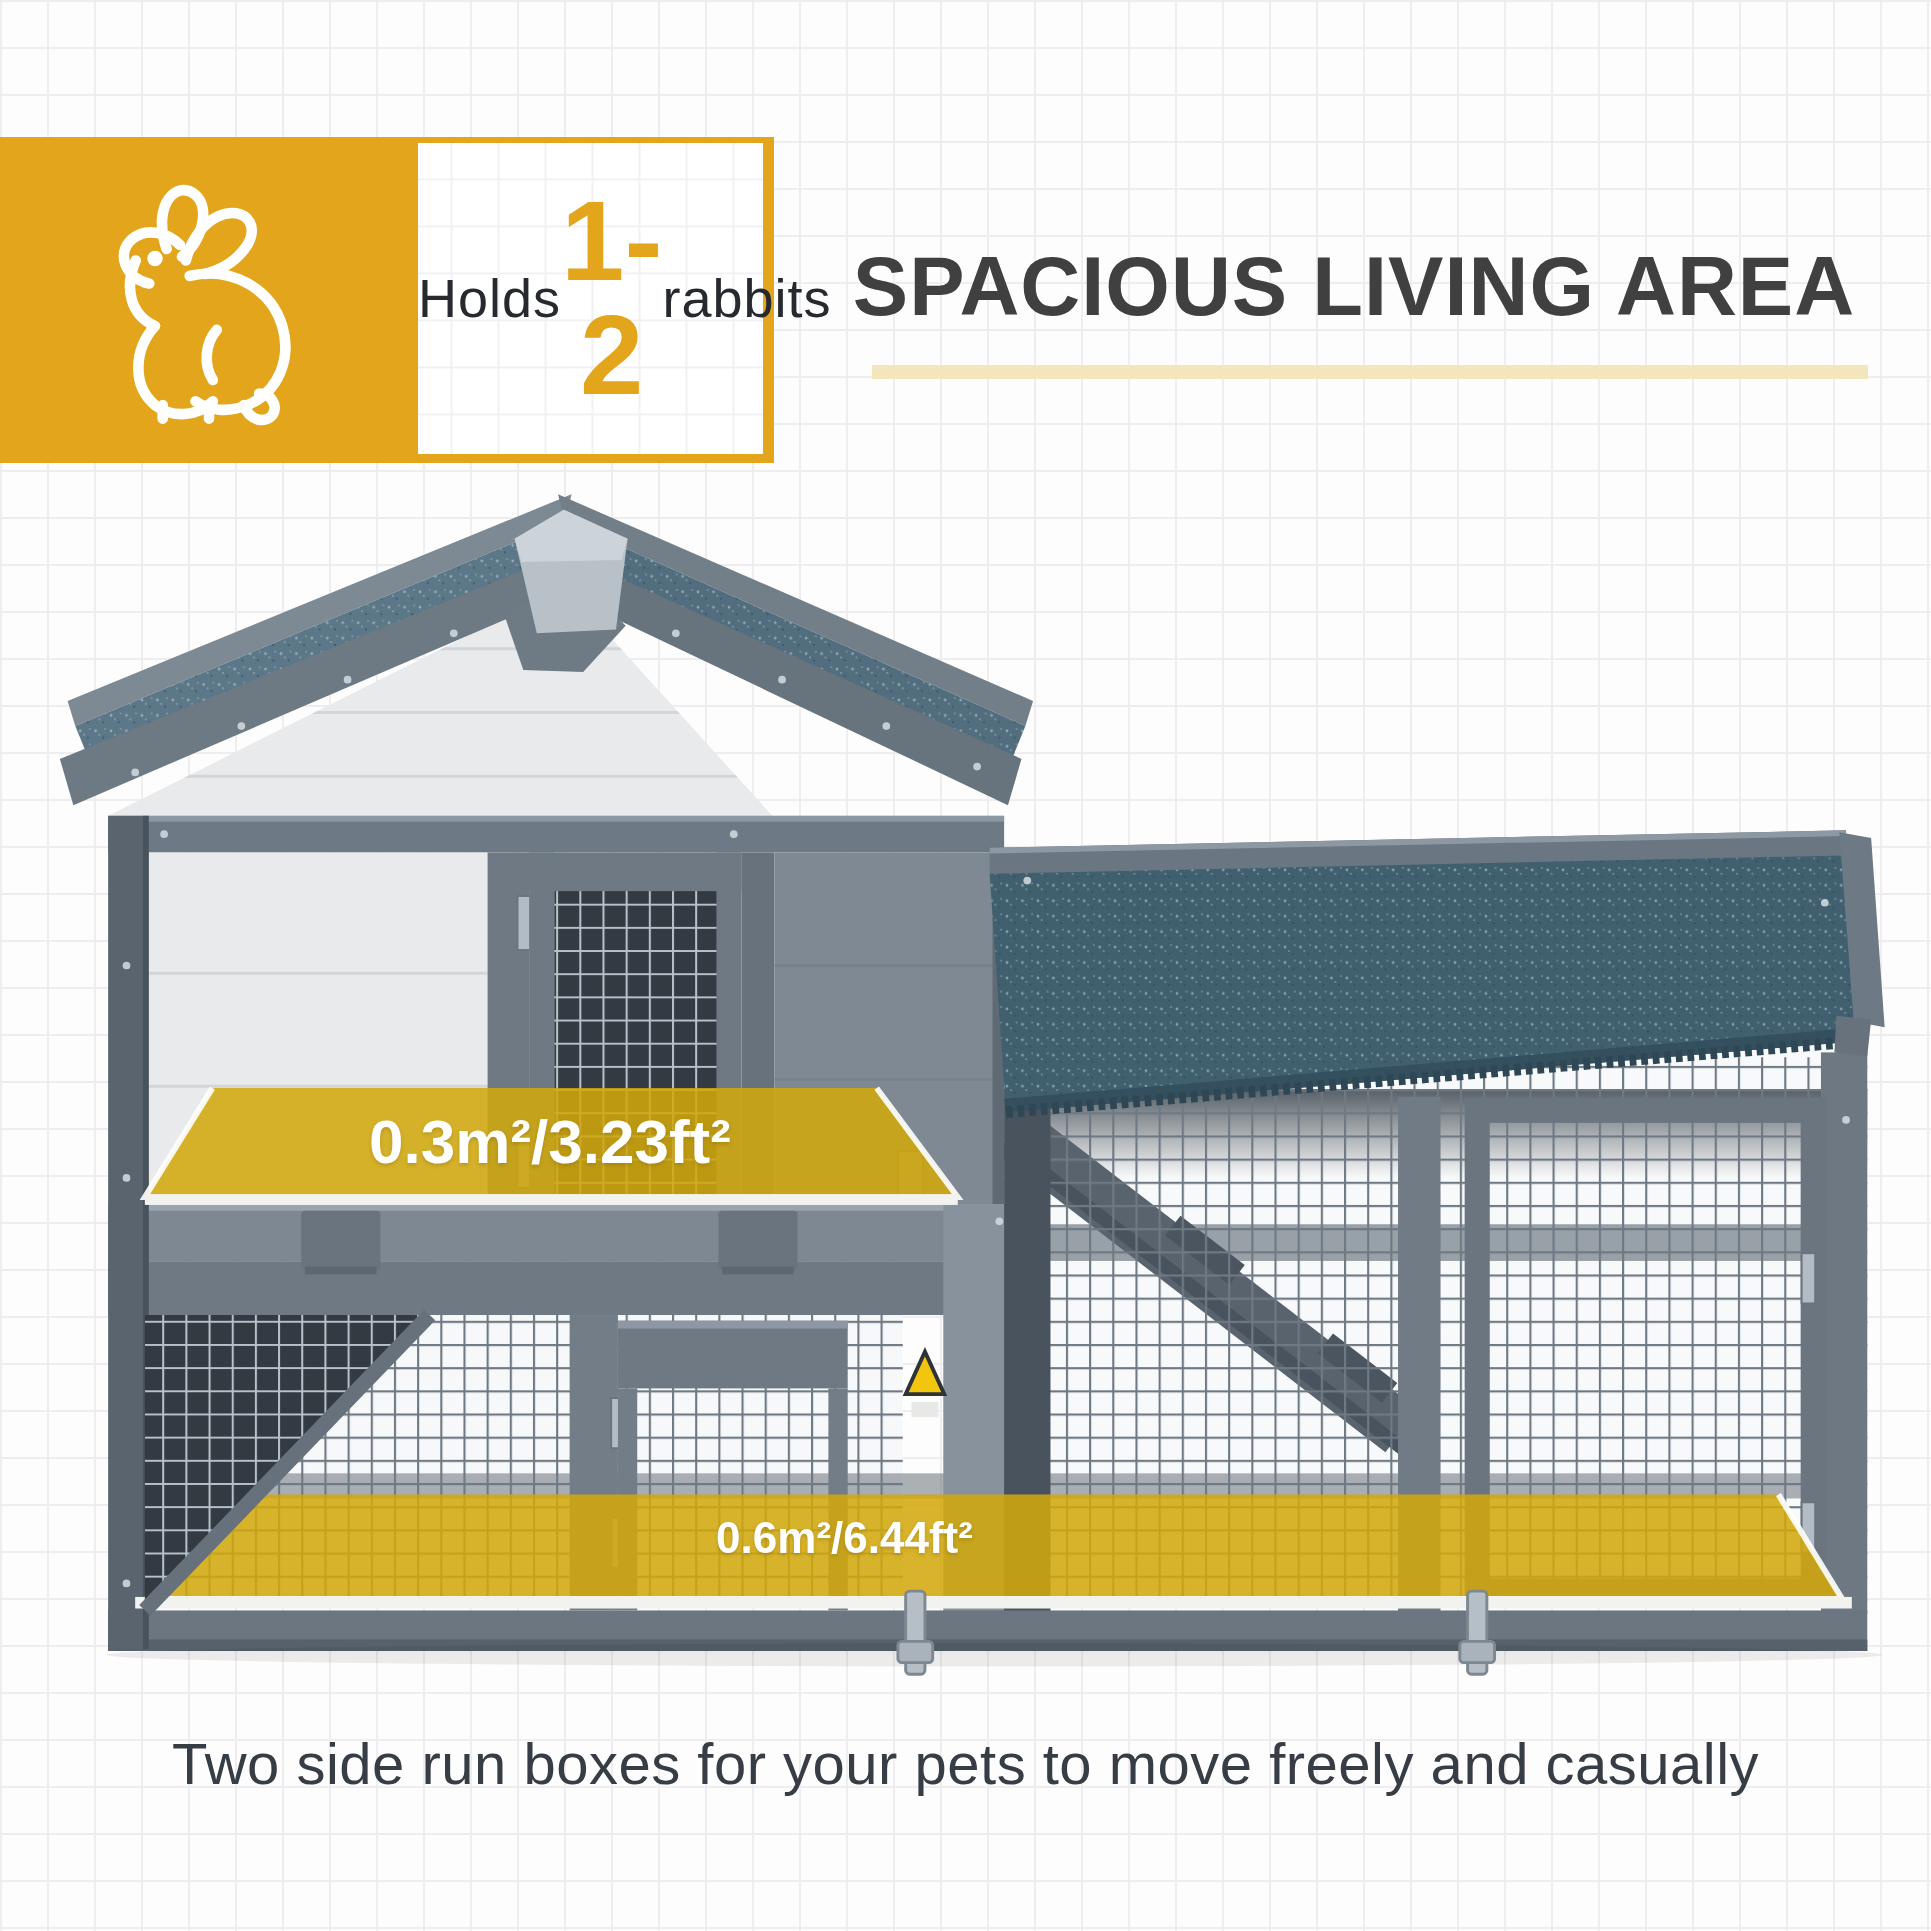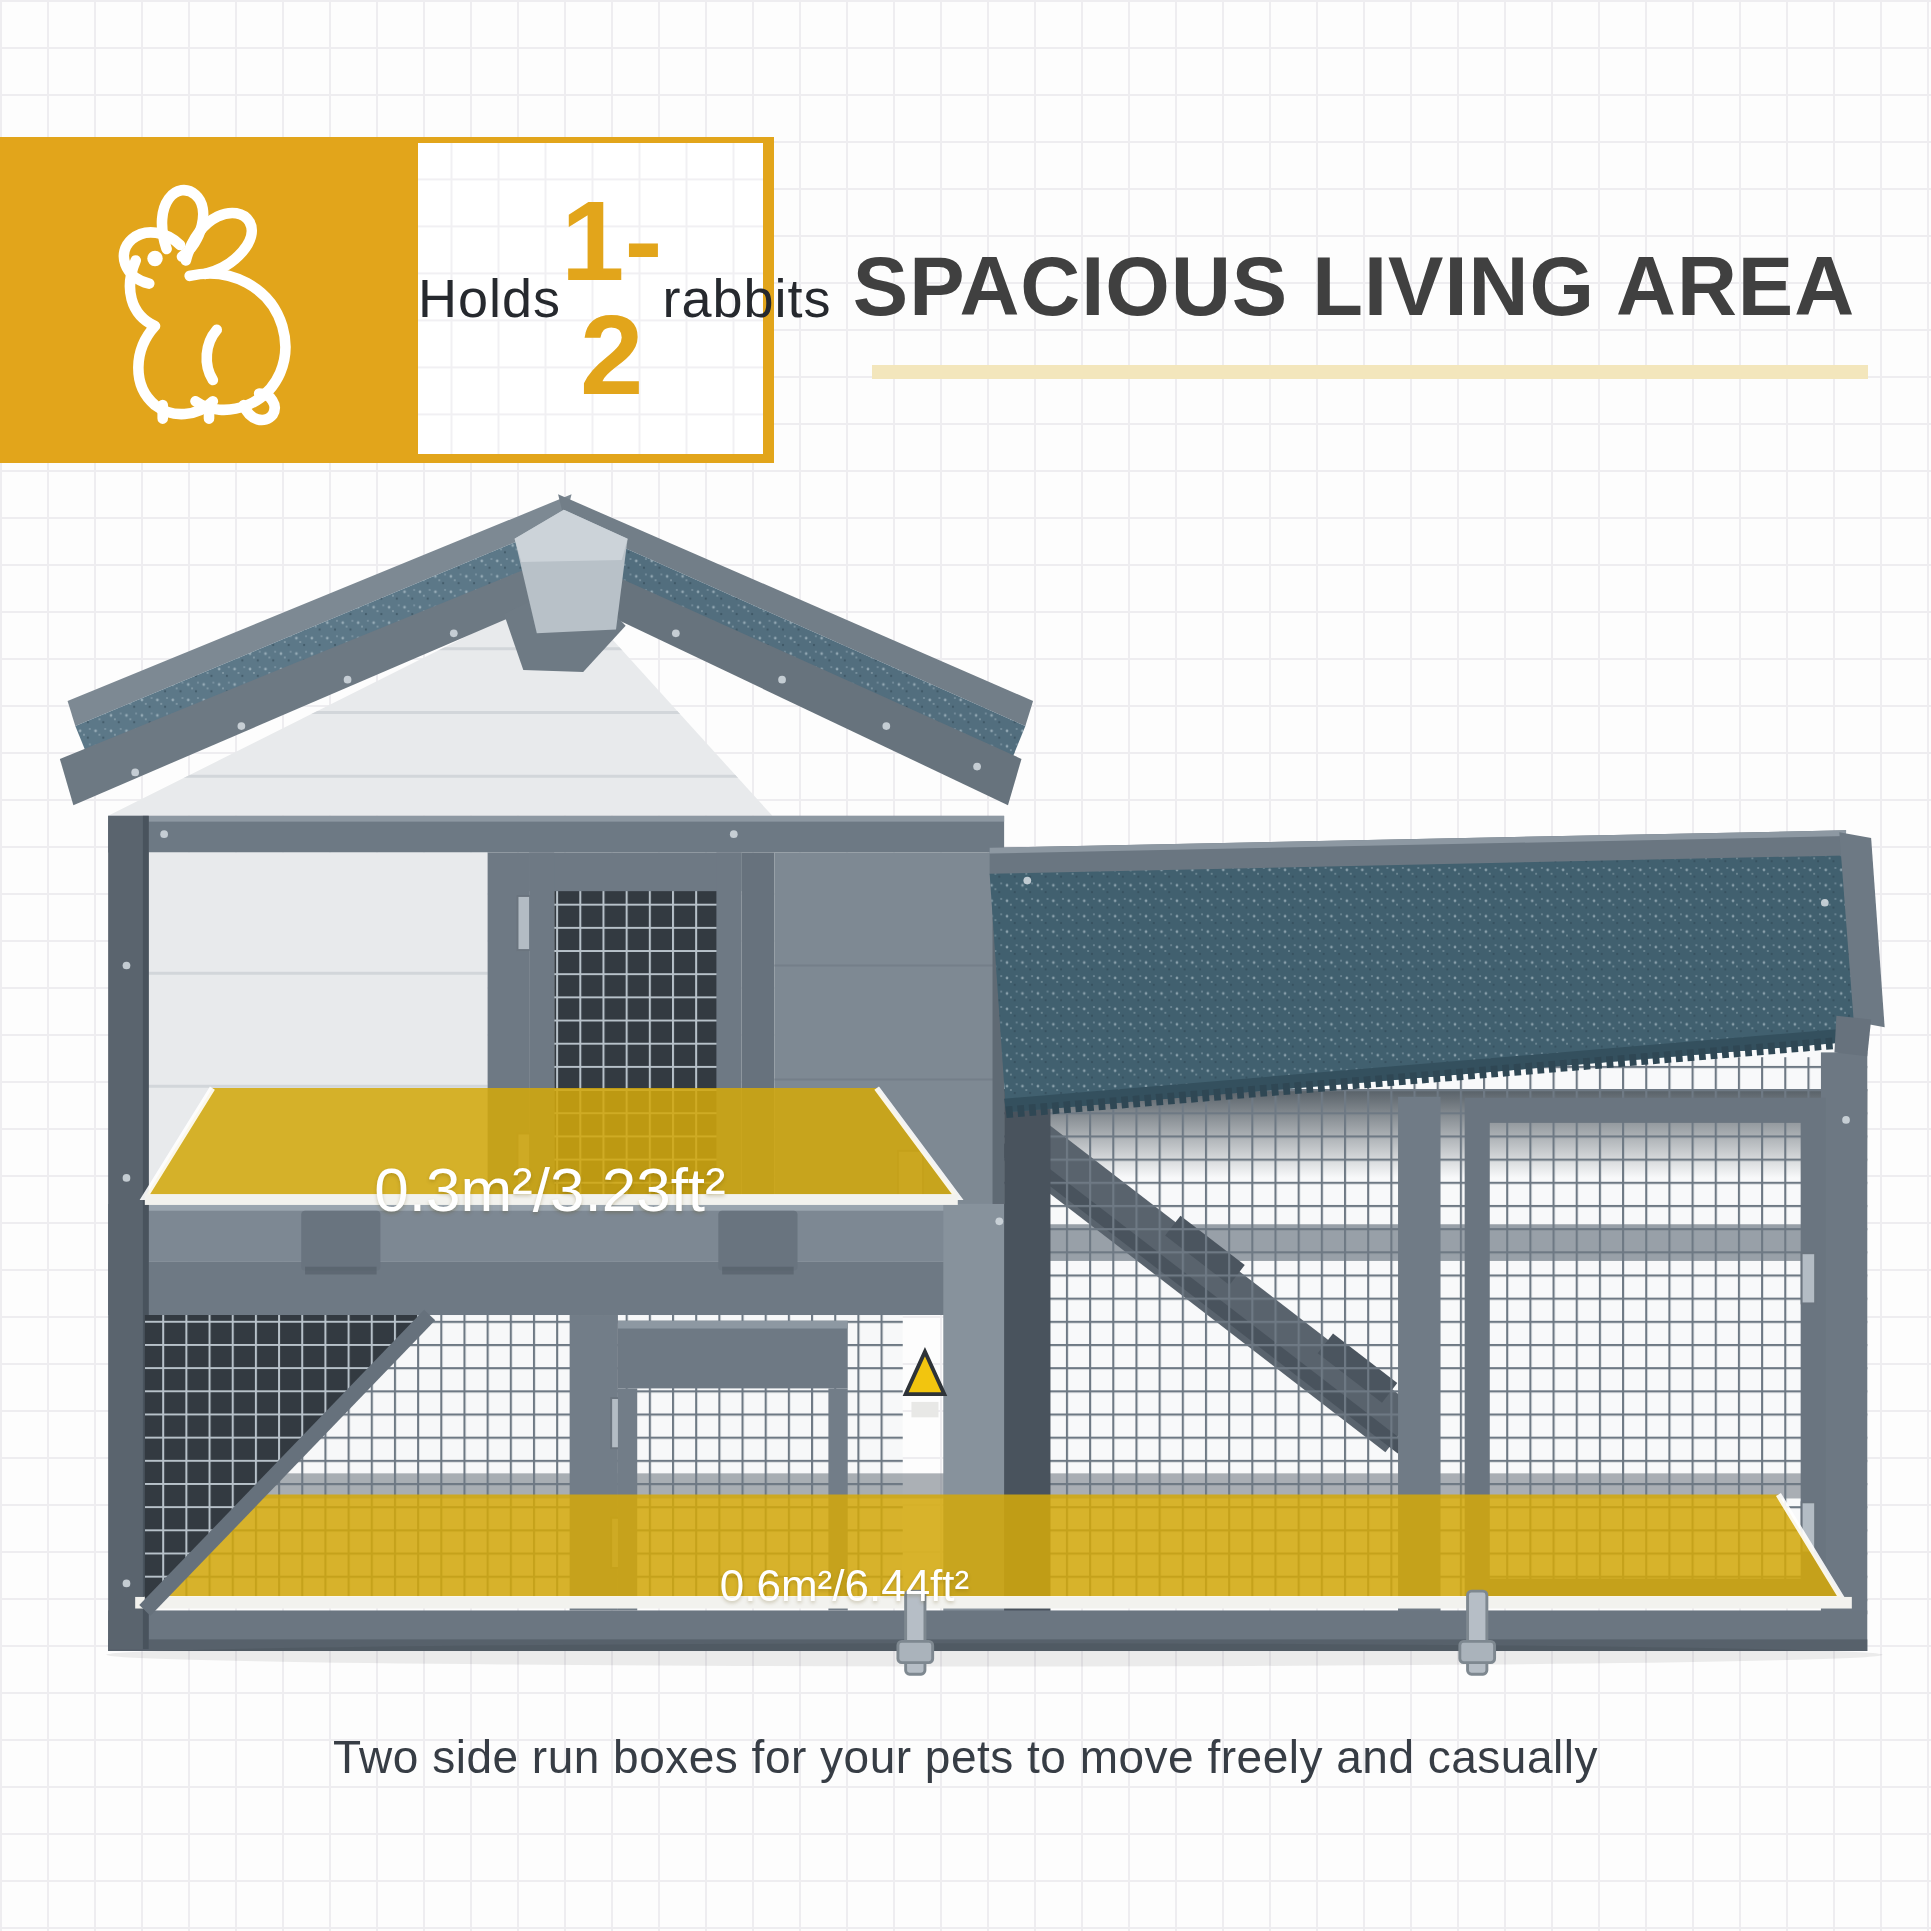--- a/index.html
+++ b/index.html
@@ -20,27 +20,27 @@
        background-size:47px 47px;background-position:-14.5px -11.6px;
        display:flex;flex-direction:row;justify-content:space-between;align-items:center;
        padding:13.5px 0;box-sizing:border-box;text-align:center;}
   .badge-word{font-size:54px;color:#26292E;letter-spacing:1px;}
   .badge-count{font-size:114px;font-weight:bold;color:#E2A51B;line-height:1;}
   
   #title{left:828px;top:239px;width:1052px;text-align:center;
          font-size:83px;font-weight:bold;color:#404040;letter-spacing:1px;white-space:nowrap;}
   #title-underline{left:872px;top:365px;width:996px;height:13.5px;background:#F3E6BC;}
   
-  .area-label{color:#ffffff;font-weight:normal;text-align:center;
-              text-shadow:0 1.9px 3.9px rgba(90,70,0,0.25);white-space:nowrap;margin-top:48px;}
+  .area-label{color:#ffffff;font-weight:bold;text-align:center;
+              text-shadow:0 1.9px 3.9px rgba(90,70,0,0.25);white-space:nowrap;}
   #upper-area-label{left:164px;top:1110px;width:772px;height:64px;font-size:62px;line-height:64px;}
   #lower-area-label{left:333px;top:1508px;width:1023px;height:60px;font-size:44px;line-height:60px;}
   
   #caption{left:0;top:1730px;width:1931px;text-align:center;
-           font-size:46px;color:#373D45;letter-spacing:0.5px;}
+           font-size:58px;color:#373D45;letter-spacing:0.5px;}
   #hutch-svg{left:0;top:0;}
 </style>
 </head>
 <body>
 
 <svg id="hutch-svg" class="abs" width="1931" height="1931" viewBox="0 0 2000 2000">
   <defs>
     <pattern id="wiresDark" width="24" height="24" patternUnits="userSpaceOnUse">
       <path d="M0 1 H24 M1 0 V24" stroke="#b7c1c9" stroke-width="2.2" fill="none"></path>
     </pattern>

